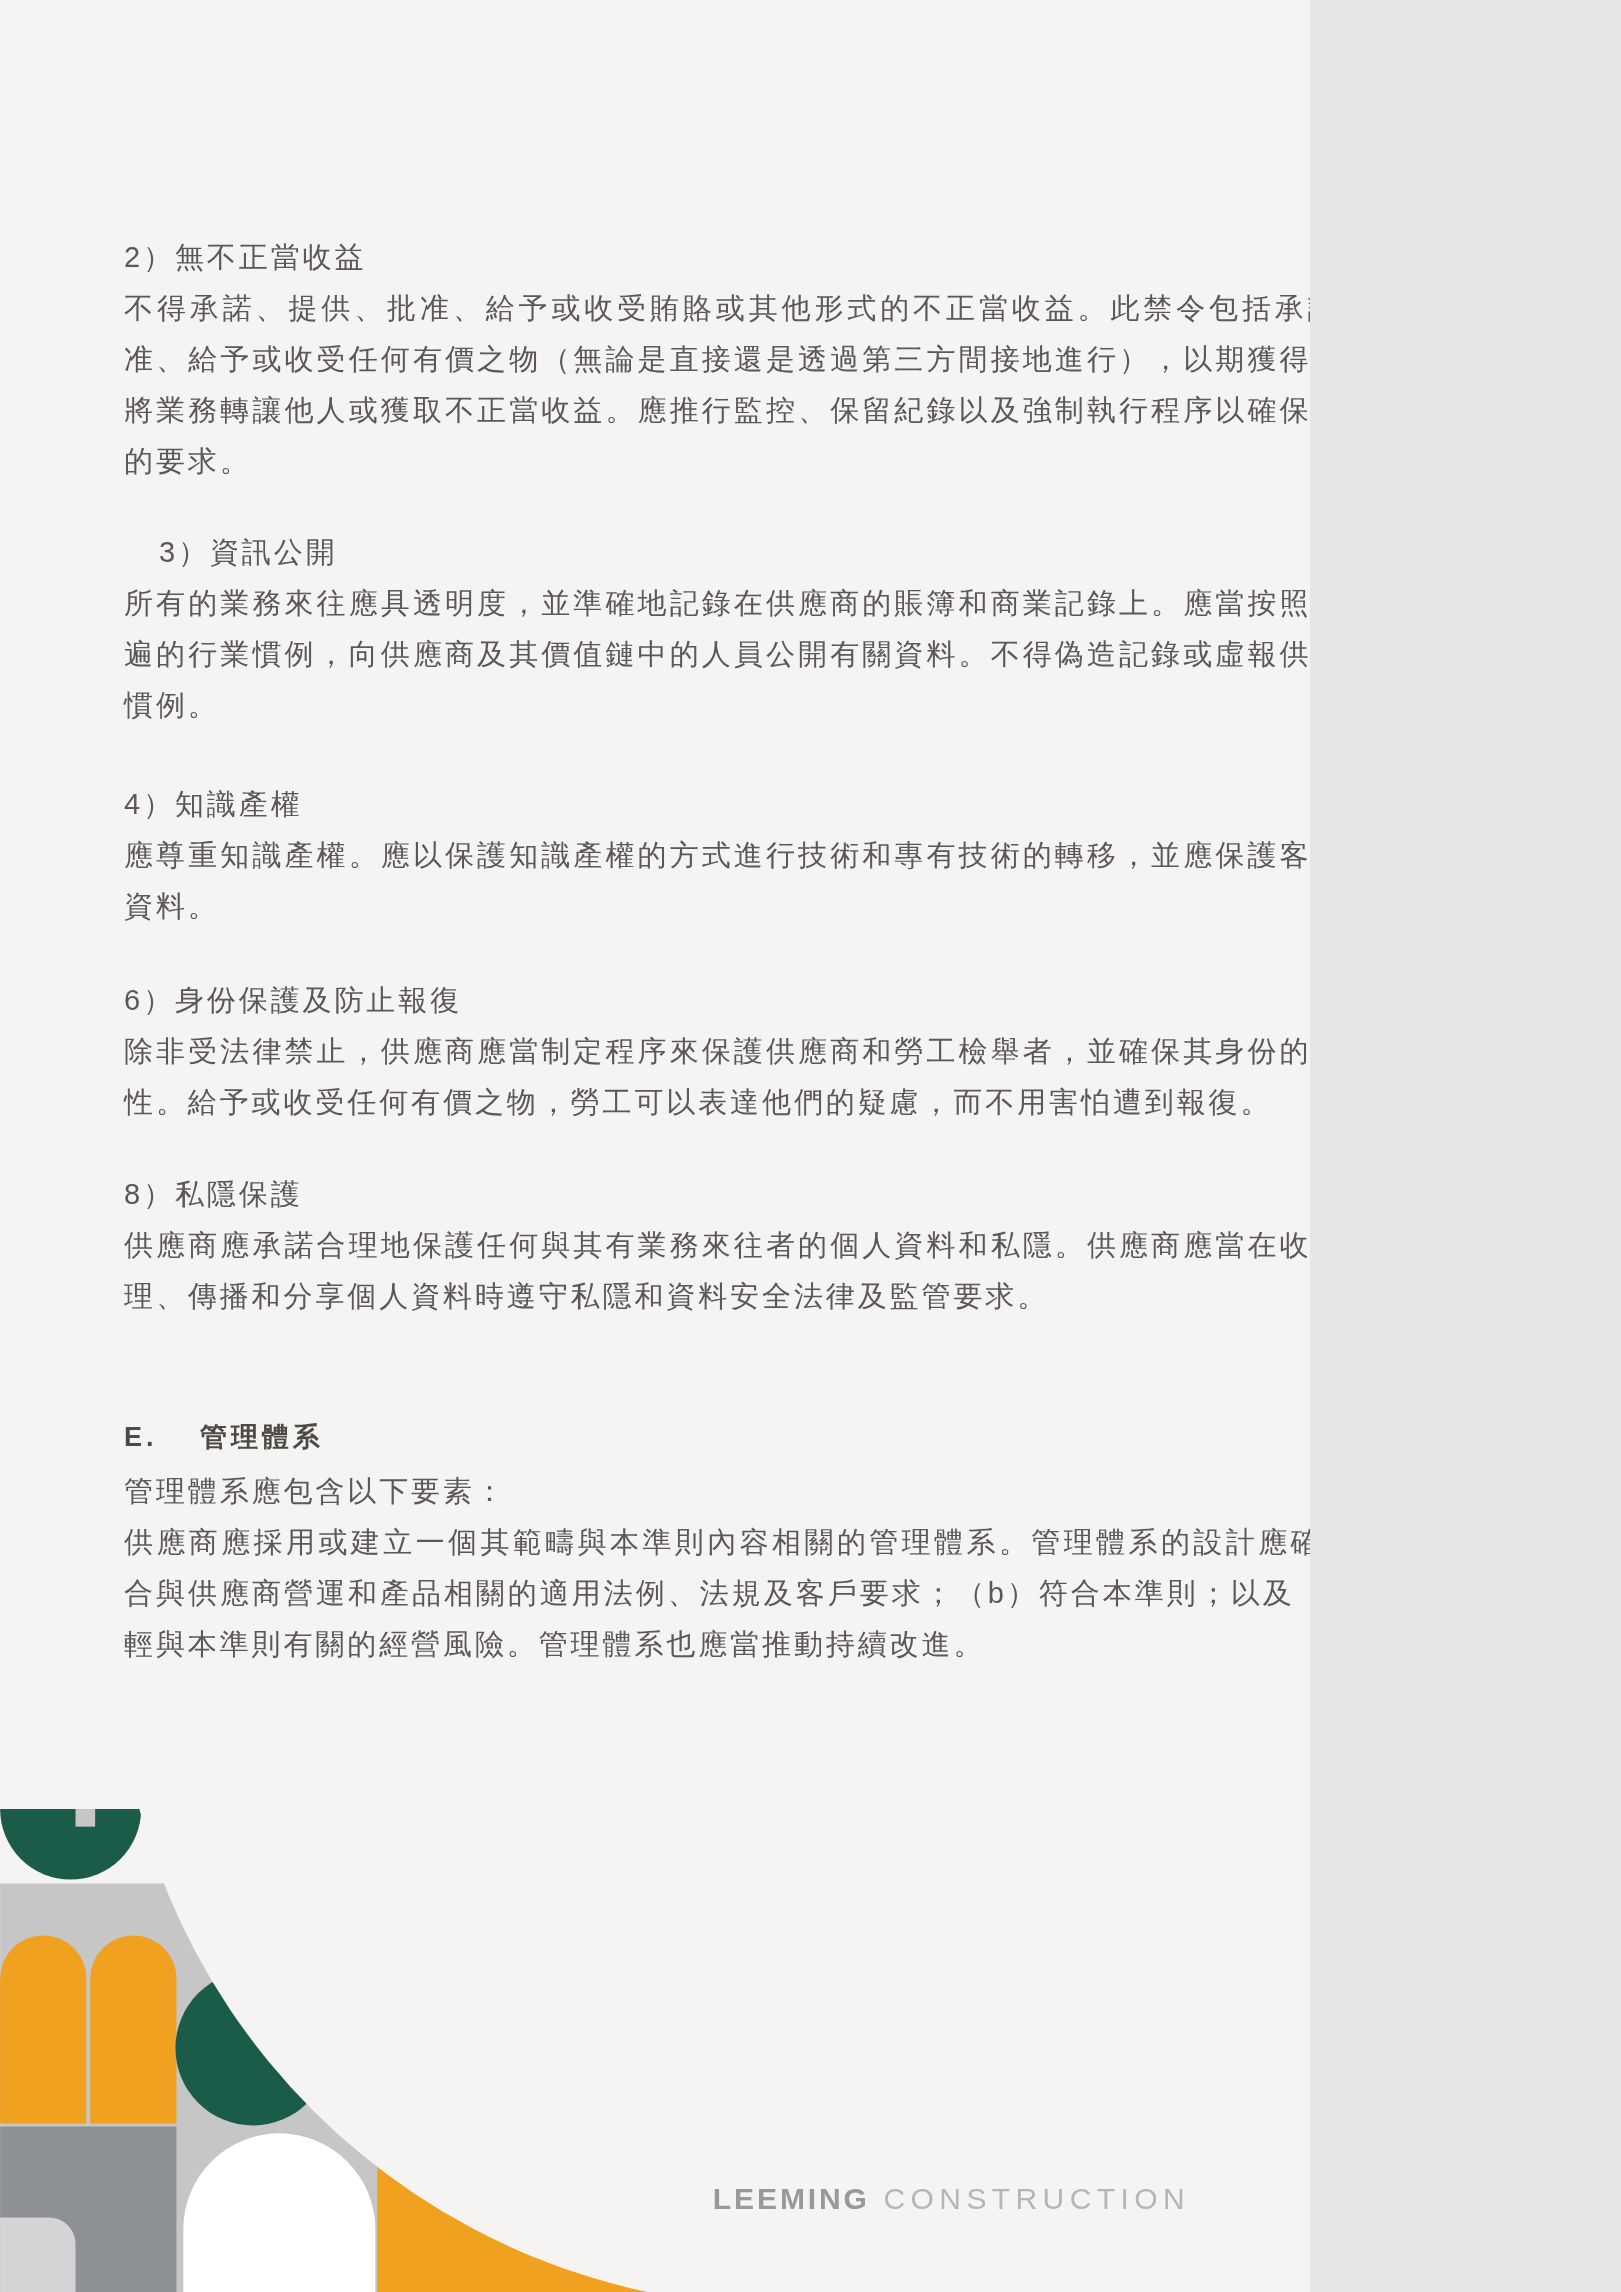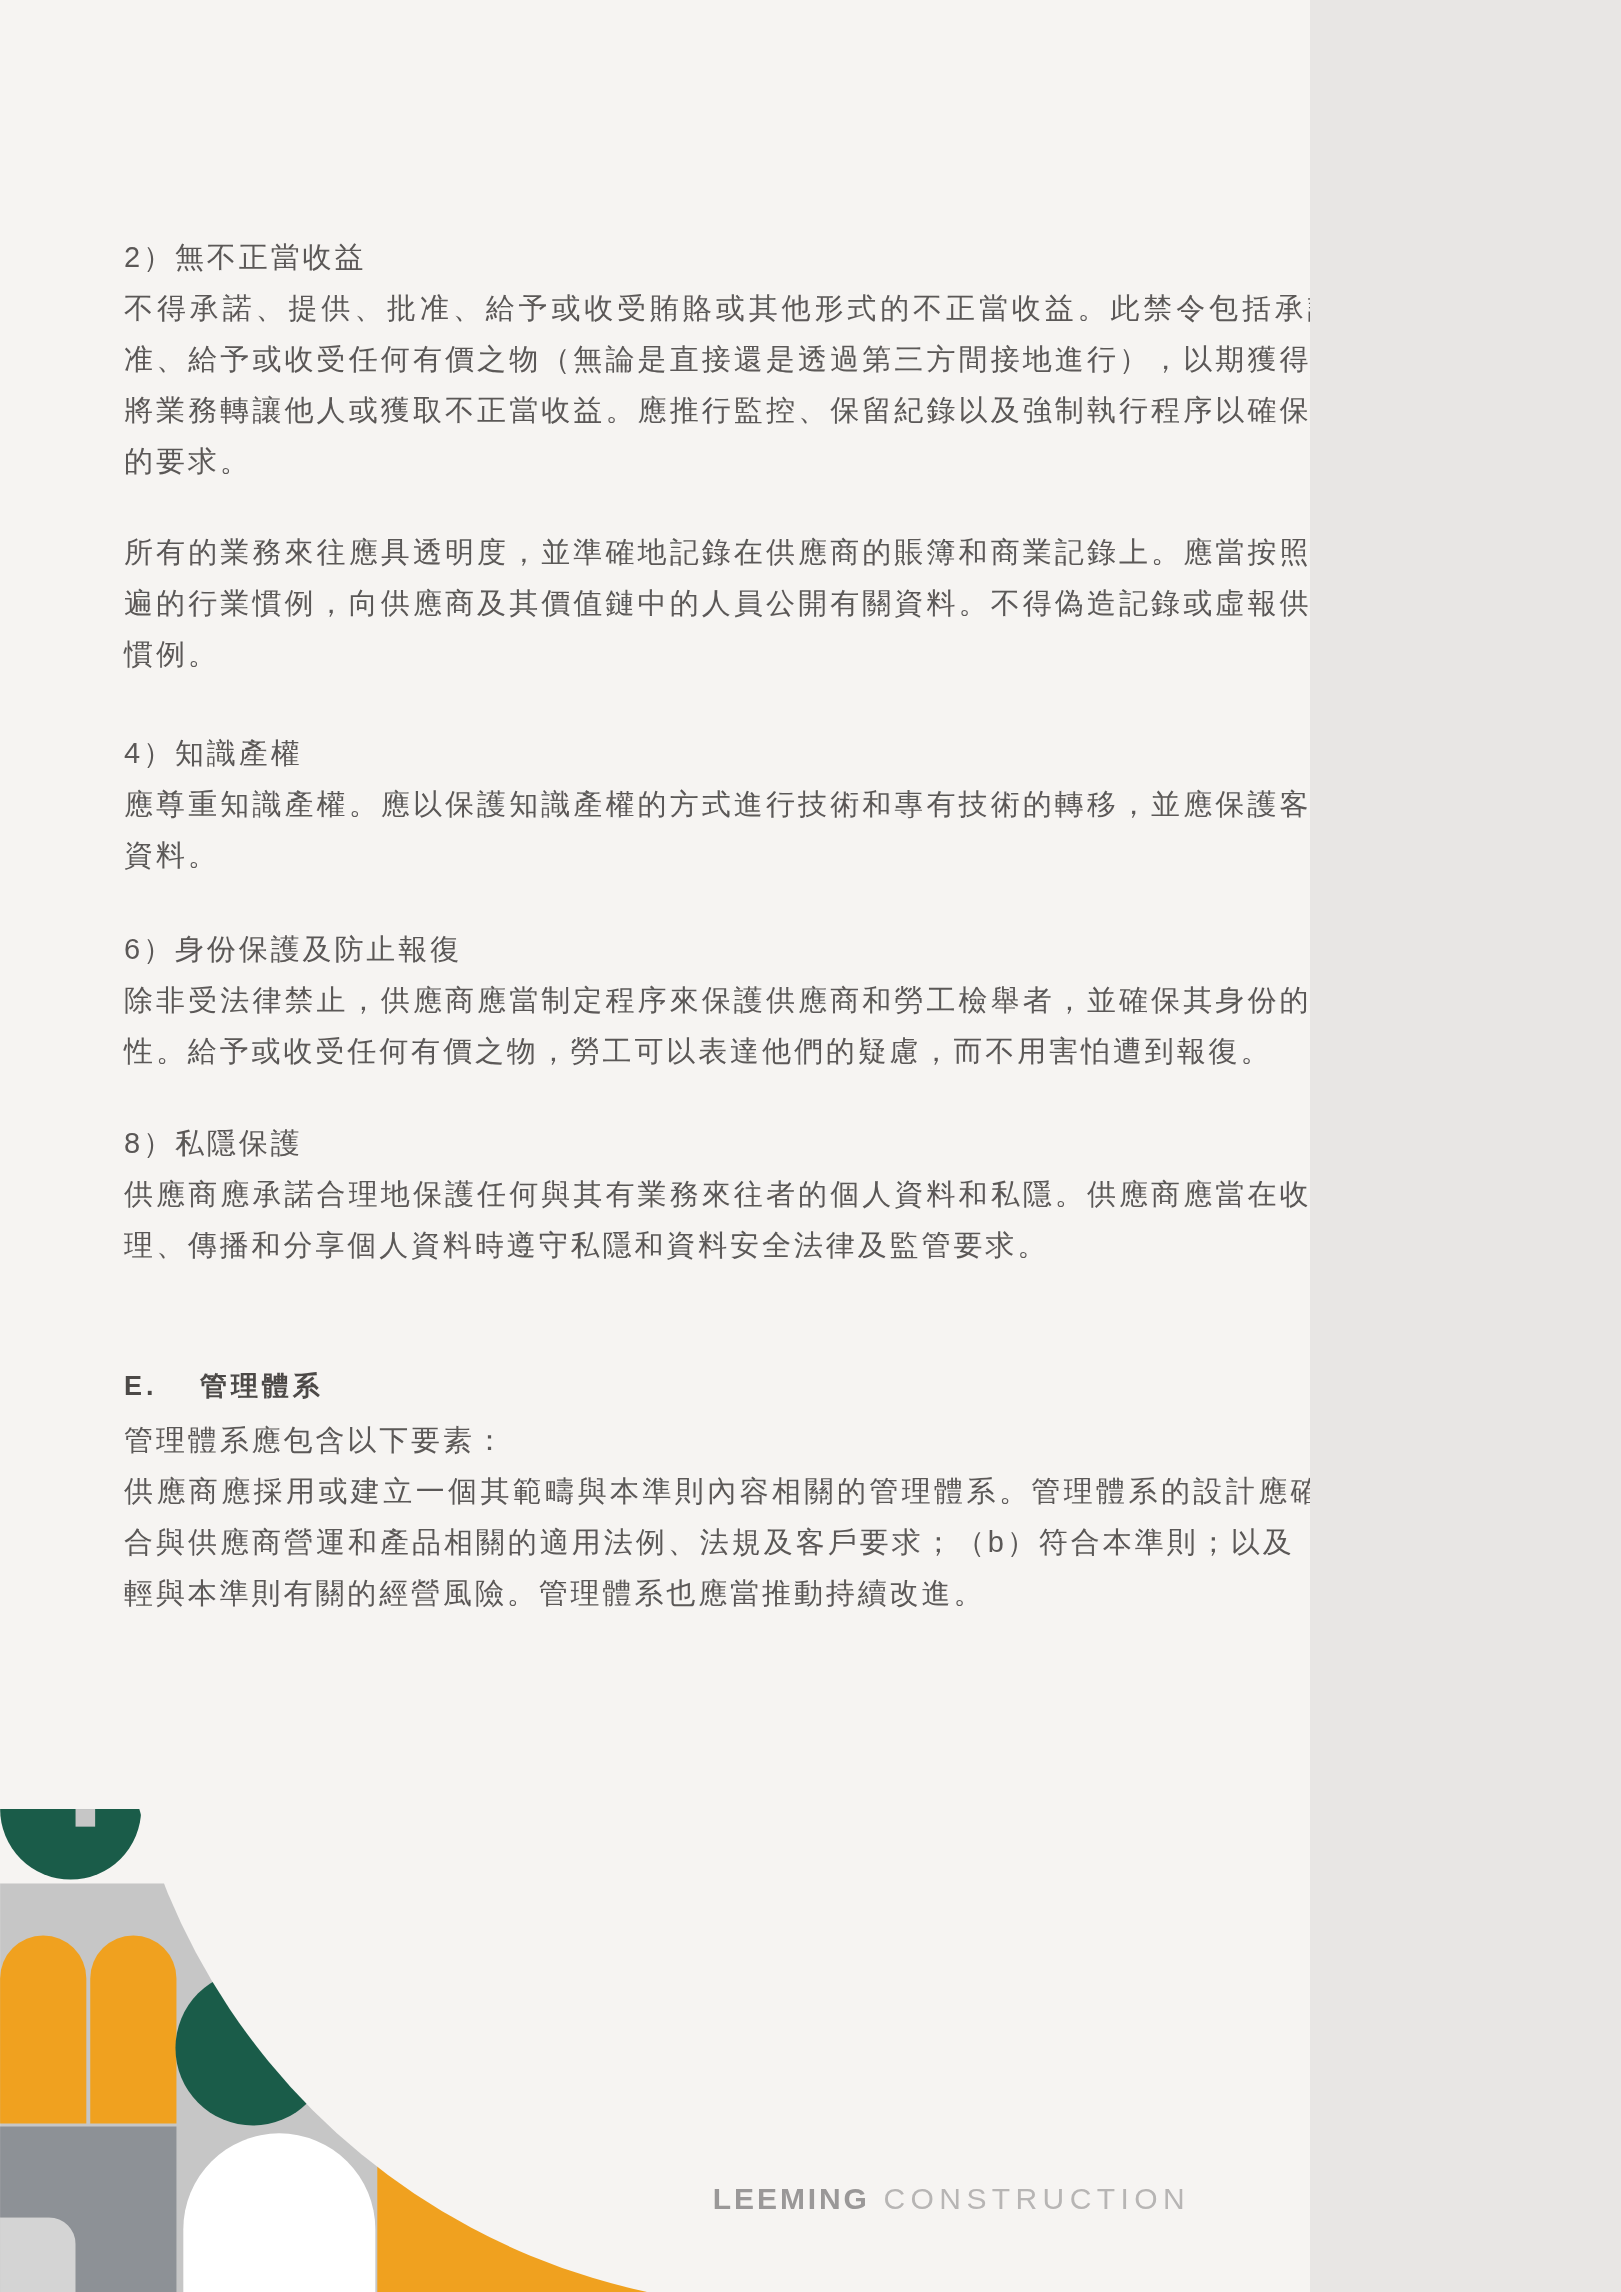--- a/index.html
+++ b/index.html
@@ -67,20 +67,21 @@
   </svg>
 
   <main class="content">
 
     <section class="sec mb-a">
       <div class="heading">2）無不正當收益</div>
       <div class="body">不得承諾、提供、批准、給予或收受賄賂或其他形式的不正當收益。此禁令包括承諾、提供、批准、給予或收受任何有價之物（無論是直接還是透過第三方間接地進行），以期獲得或保留業務、將業務轉讓他人或獲取不正當收益。應推行監控、保留紀錄以及強制執行程序以確保符合反腐敗法的要求。</div>
     </section>
 
     <section class="sec mb-b">
+      <div class="heading indent">3）資訊公開</div>
       <div class="body">所有的業務來往應具透明度，並準確地記錄在供應商的賬簿和商業記錄上。應當按照適用法規和普遍的行業慣例，向供應商及其價值鏈中的人員公開有關資料。不得偽造記錄或虛報供應鏈的狀況或慣例。</div>
     </section>
 
     <section class="sec mb-c">
       <div class="heading">4）知識產權</div>
       <div class="body">應尊重知識產權。應以保護知識產權的方式進行技術和專有技術的轉移，並應保護客戶和供應商的資料。</div>
     </section>
 
 
     <section class="sec mb-e">

